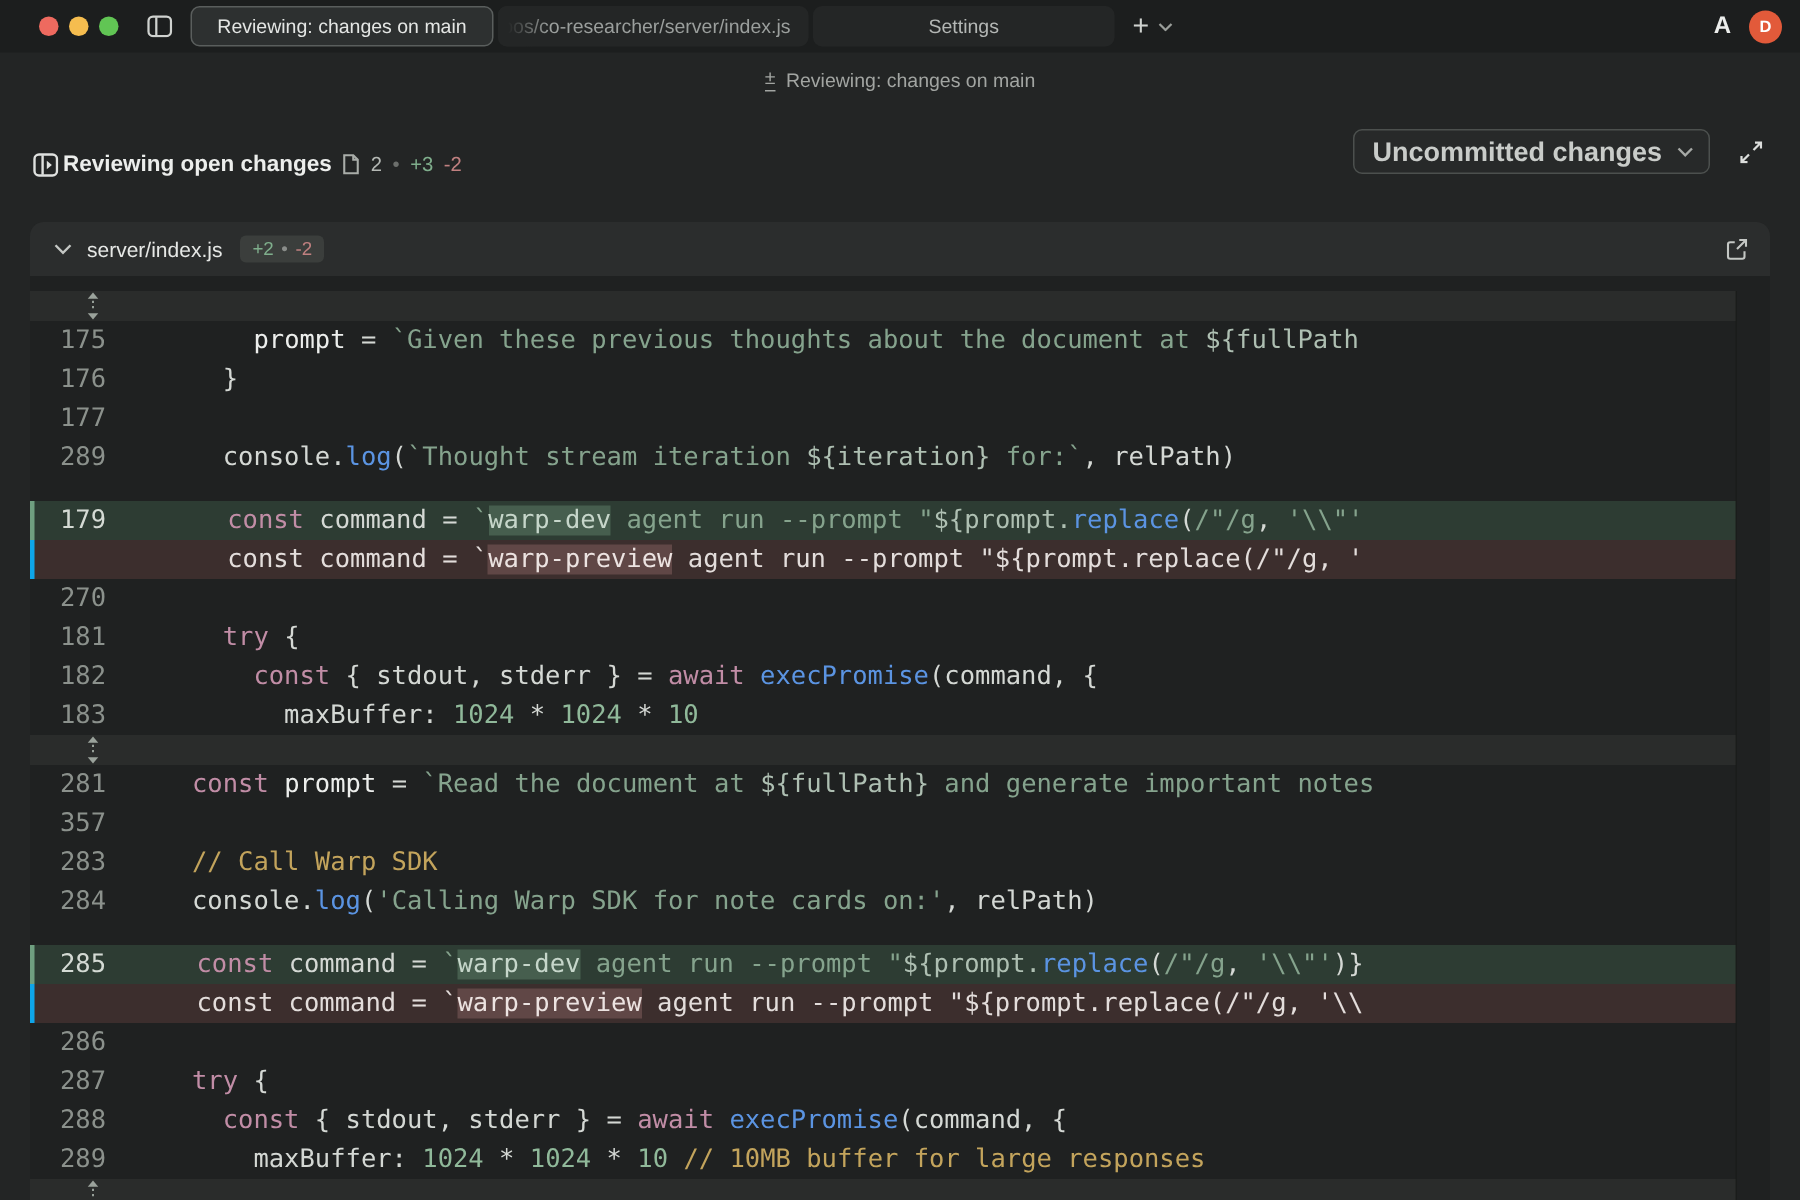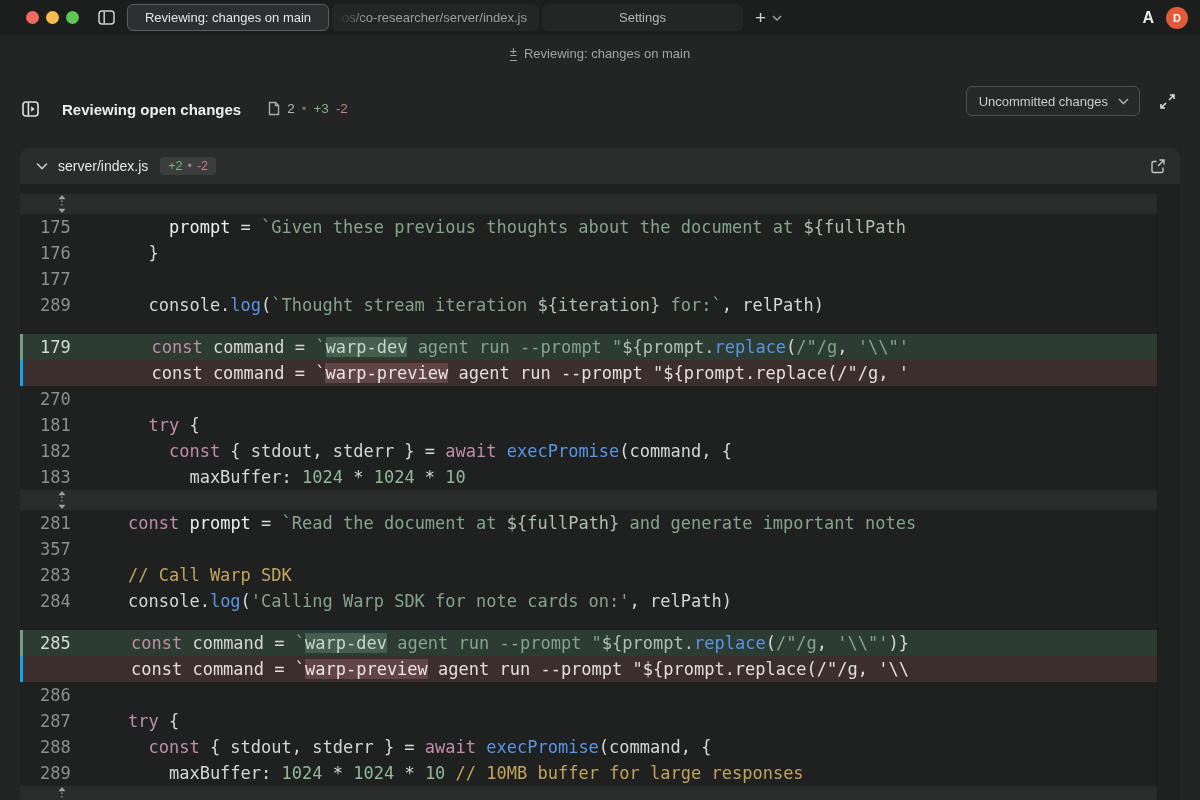--- a/index.html
+++ b/index.html
@@ -22,27 +22,27 @@
   .titlebar-right { position:absolute; right:12px; top:0; height:35px; display:flex; align-items:center; gap:12px; }
   .app-logo { color:#eceeec; font-size:16px; font-weight:bold; cursor:pointer; }
   .avatar { width:22px; height:22px; border-radius:50%; display:flex; align-items:center; justify-content:center; font-size:11px; font-weight:bold; color:#fff; cursor:pointer; }
 
   
   .statusline { height:36px; display:flex; align-items:center; justify-content:center; gap:7px; font-size:13px; color:#a2a5a2; }
   .pm-icon { font-size:13px; color:#a2a5a2; border-bottom:1.5px solid #a2a5a2; line-height:1.05; padding-bottom:1px; }
 
   
   .review-header { height:40px; margin-top:10px; display:flex; align-items:center; padding:0 22px; }
-  .rh-left { display:flex; align-items:flex-start; gap:23px;margin-top:17px; }
+  .rh-left { display:flex; align-items:center; gap:3px;margin-top:17px; }
   .rh-title { font-size:15px; font-weight:bold; color:#eceeec; }
   .rh-stats { display:flex; align-items:center; gap:7px; font-size:13.5px; margin-left:4px; }
   .rh-count { color:#b4b8b4; }
   .rh-dot { color:#6c6f6c; }
   .rh-right { margin-left:auto; display:flex; align-items:center; gap:16px; }
-  .dropdown { height:30px; min-width:174px; border:1px solid #4c504e; border-radius:6px; background:#272929; display:flex; align-items:center; justify-content:space-between; padding:0 10px 0 12px; font-size:13px; color:#c9ccc9; cursor:pointer; gap:10px; }
+  .dropdown { height:30px; min-width:174px; border:1px solid #4c504e; border-radius:6px; background:#272929; display:flex; align-items:center; justify-content:space-between; padding:0 10px 0 12px; font-size:18px; color:#c9ccc9; cursor:pointer; gap:10px;font-weight:bold; }
   .icon-btn { width:22px; height:22px; display:flex; align-items:center; justify-content:center; cursor:pointer; }
 
   
   .file-panel { position:absolute; left:20px; right:20px; top:148px; bottom:0; background:#1f2121; border-radius:9px 9px 0 0; overflow:hidden; }
   .fp-header { height:36px; background:#2b2d2d; display:flex; align-items:center; padding:0 14px 0 16px; }
   .fp-chevron { margin-right:10px; display:flex; cursor:pointer; }
   .fp-name { font-size:14px; color:#e6e8e6; }
   .fp-badge { margin-left:12px; background:#3b3e3c; border-radius:4px; padding:2px 8px; font-size:12.5px; display:flex; gap:5px; align-items:center; }
   .fp-open { margin-left:auto; cursor:pointer; display:flex; }
 

